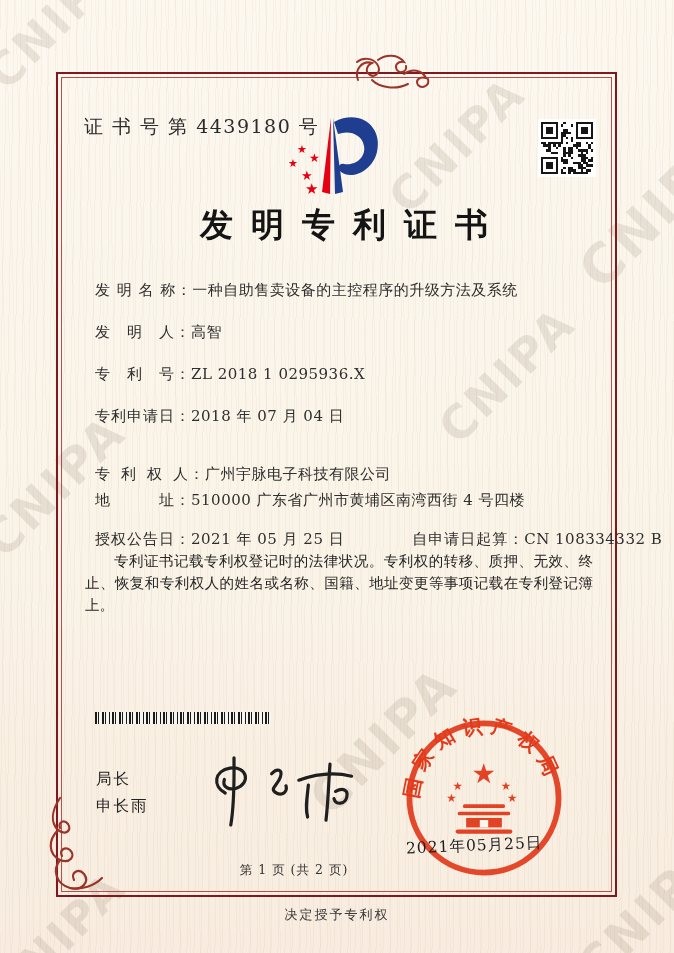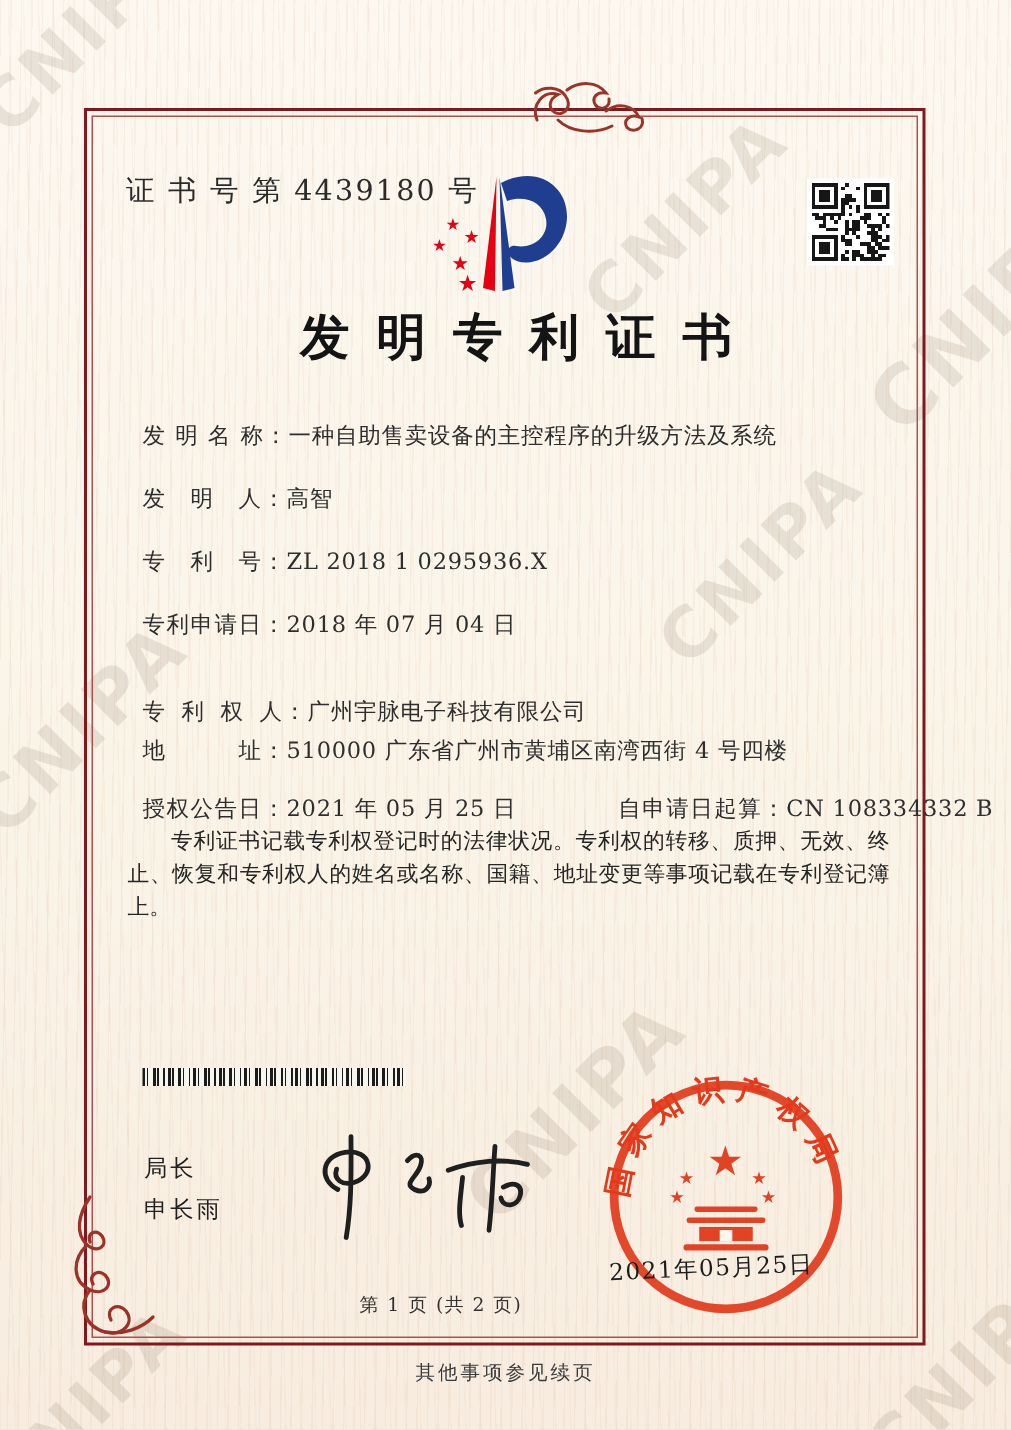--- a/index.html
+++ b/index.html
@@ -405,15 +405,15 @@
       <rect x="63" y="99" width="34" height="9"></rect>
       <rect x="76" y="101" width="8" height="7" fill="#fdf8ef"></rect>
       <rect x="53" y="110" width="54" height="4" rx="2"></rect>
     </g>
   </svg>
 
   <div class="seal-date">2021年05月25日</div>
 
   <div class="page-info">第 1 页 (共 2 页)</div>
 
-  <div class="footer-note">其他事项参见续页</div>
+  <div class="footer-note">决定授予专利权</div>
 
 </div>
 
 </body></html>

